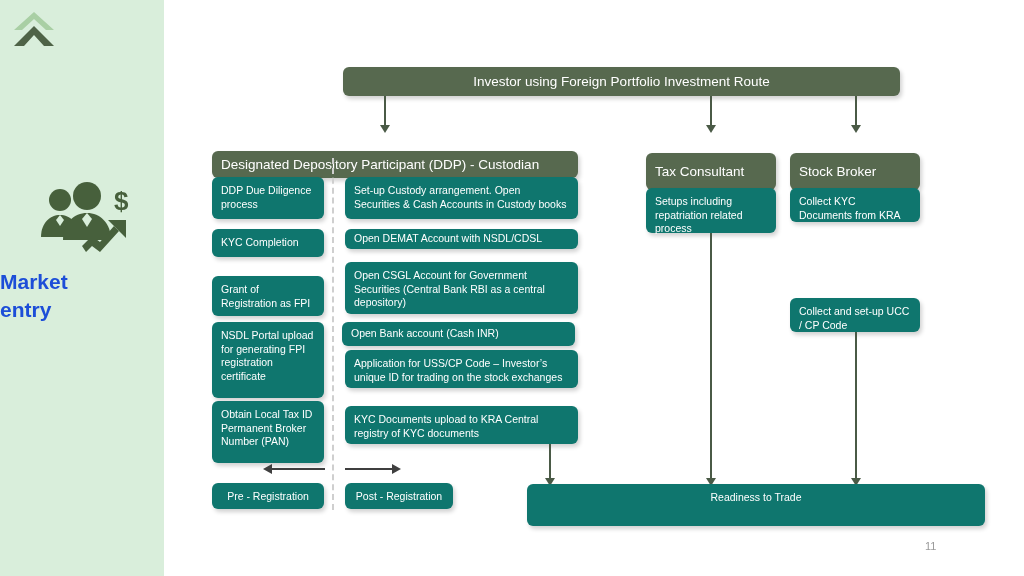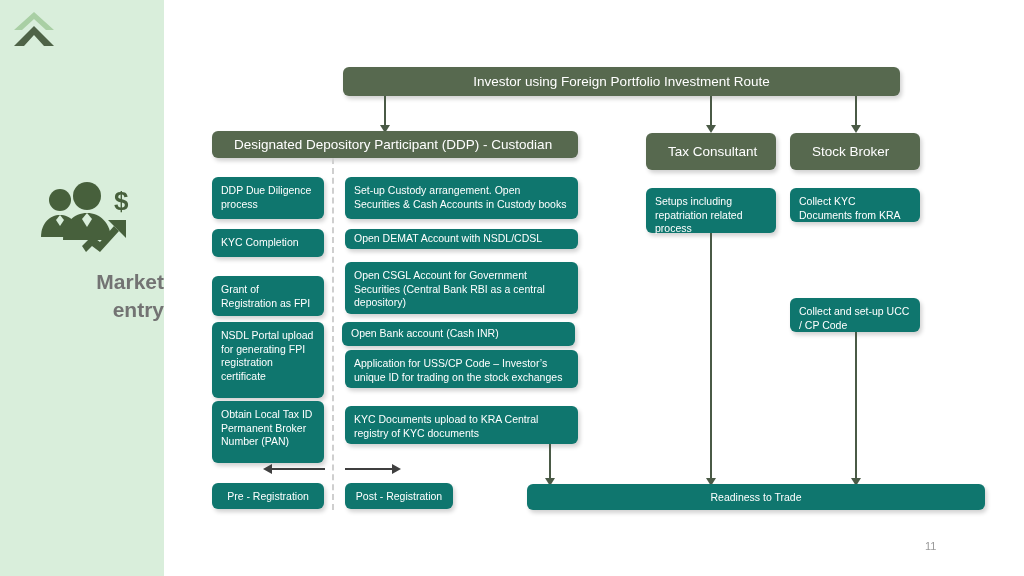--- a/index.html
+++ b/index.html
@@ -34,22 +34,22 @@
   }
   #market-icon {
     position: absolute;
     left: 30px; top: 182px;
     width: 110px; height: 76px;
   }
   #sidebar-label {
     position: absolute;
     left: 0; top: 268px;
     width: 164px;
-    text-align: right;
-    color: #737373;
+    text-align: left;
+    color: #1d4ed8;
     font-size: 21px;
     font-weight: bold;
     line-height: 28px;
   }
   #sidebar-label span { display: block; }
 
   
   .box {
     position: absolute;
     box-sizing: border-box;
@@ -57,21 +57,21 @@
     color: #ffffff;
     box-shadow: 2px 3px 4px rgba(0,0,0,0.18);
   }
   .hdr {
     background: #57694f;
     font-size: 13.5px;
     display: flex;
     align-items: center;
   }
   .hdr.center { justify-content: center; }
-  .hdr.pad { padding-left: 22px; }
+  .hdr.pad { padding-left: 9px; margin-top: 20px; }
   .lite {
     background: #0f766e;
     font-size: 10.5px;
     line-height: 13.5px;
     padding: 7px 9px 6px 9px;
     color: #ffffff;
   }
   .lite.vcenter {
     display: flex;
     align-items: center;
@@ -266,19 +266,19 @@
   <div class="box lite" style="left:790px; top:188px; width:130px; height:34px;">
     <span>Collect KYC Documents from KRA</span>
   </div>
   <div class="box lite" style="left:790px; top:298px; width:130px; height:34px;">
     <span>Collect and set-up UCC / CP Code</span>
   </div>
 
   <div class="vline" style="left:855px; top:332px; height:148px;"></div>
   <div class="arrow-down" style="left:851px; top:478px;"></div>
 
-  <div class="box lite centered" id="readiness-bar" style="left:527px; top:484px; width:458px; height:26px;">
+  <div class="box lite centered" id="readiness-bar" style="left:527px; top:484px; width:458px; height:42px;">
     <span>Readiness to Trade</span>
   </div>
 
   <div id="page-number">11</div>
 
 </div>
 
 </body></html>

